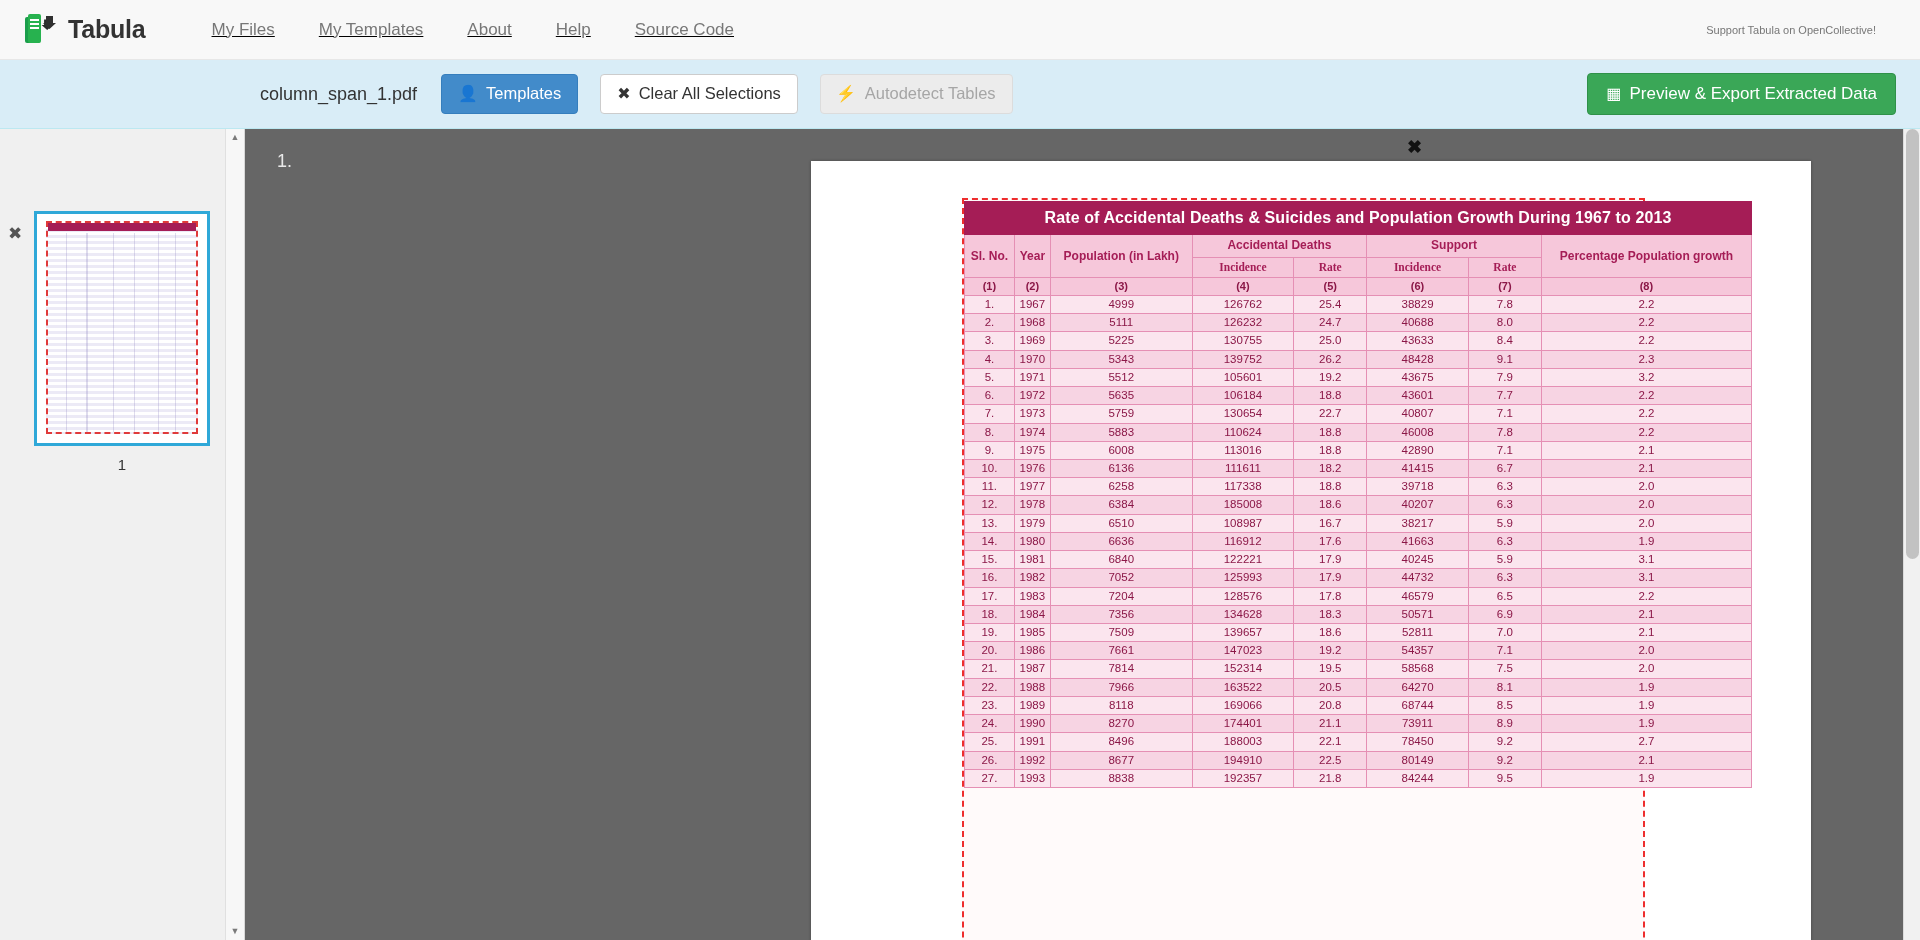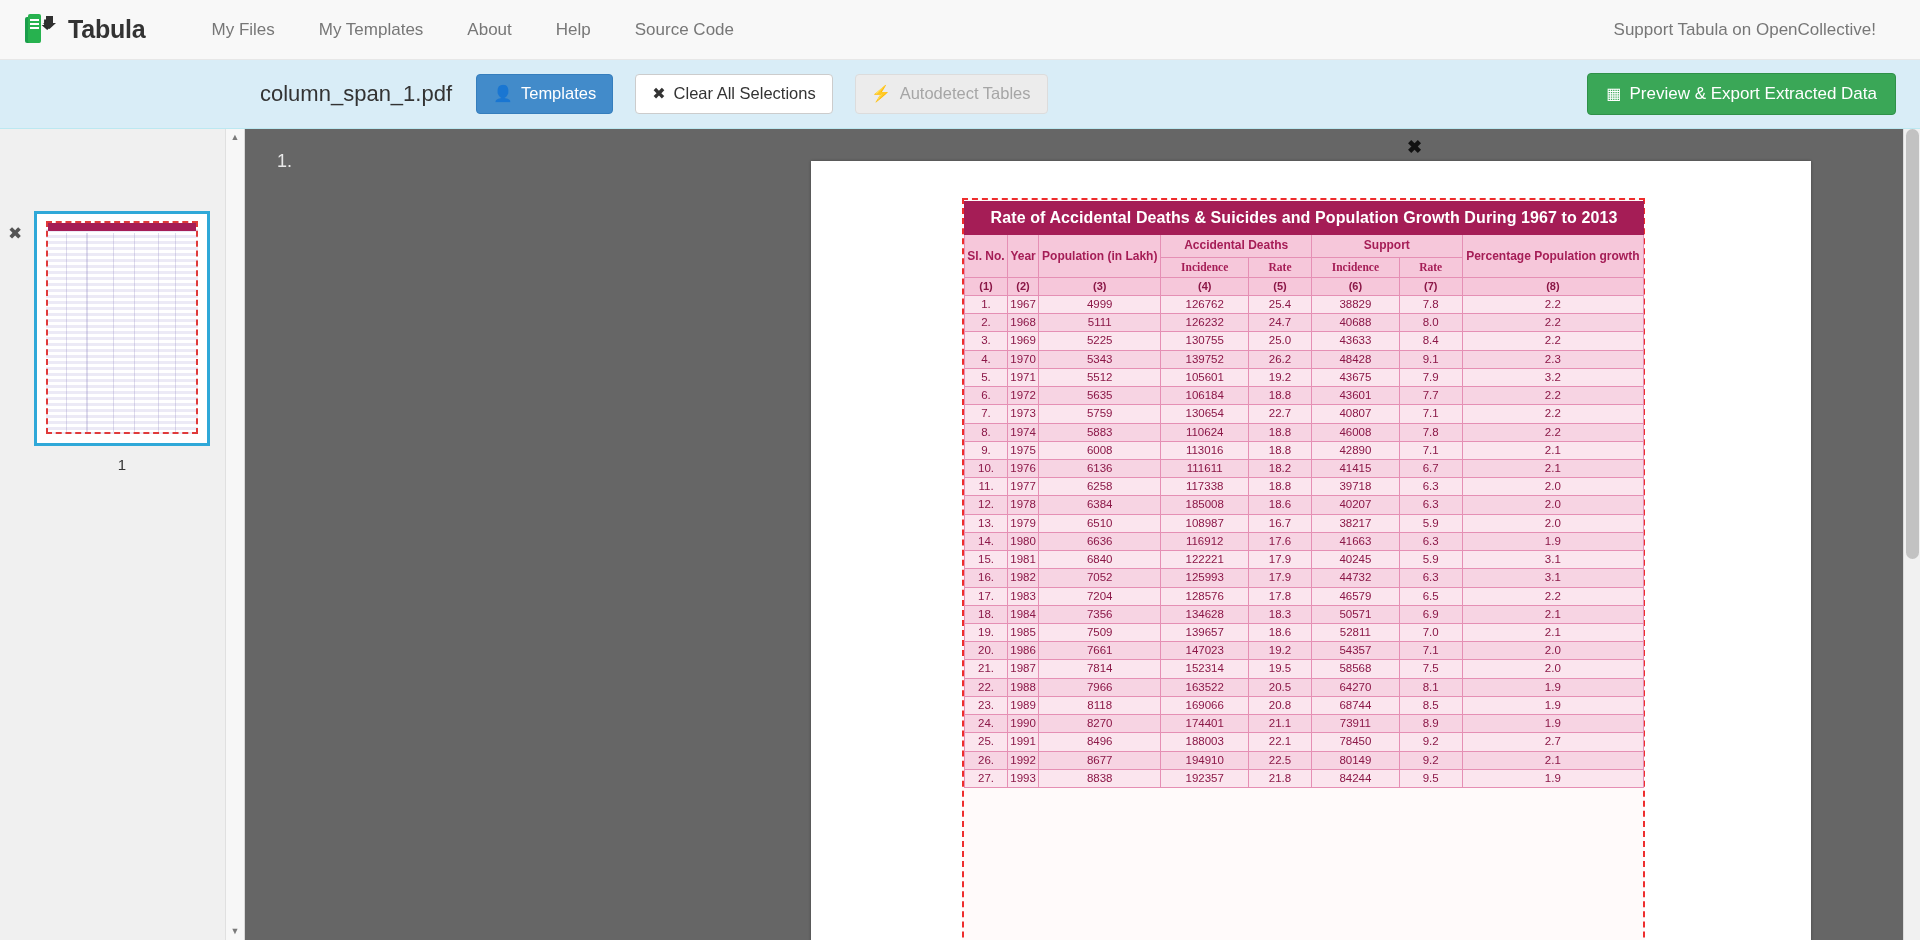--- a/index.html
+++ b/index.html
@@ -42,51 +42,52 @@
   .brand-name {
     font-size: 25px;
     font-weight: bold;
     color: #333;
     letter-spacing: -0.2px;
   }
   .nav-links {
     display: flex;
     align-items: center;
     gap: 0px;
+    text-decoration: underline;
   }
   .nav-link {
     font-size: 17px;
     color: #777;
     padding: 10px 22px;
     text-decoration: none;
     cursor: pointer;
     white-space: nowrap;
   }
   .nav-right {
     margin-left: auto;
-    font-size: 17px;
+    font-size: 11px;
     color: #777;
     padding-right: 20px;
     cursor: pointer;
     white-space: nowrap;
   }
 
   
   .toolbar {
     height: 69px;
     min-height: 69px;
     background: #d9edf7;
     border-bottom: 1px solid #bce8f1;
     display: flex;
     align-items: center;
     padding: 0 24px 0 260px;
     position: relative;
   }
   .filename {
-    font-size: 22px;
+    font-size: 18px;
     color: #333;
     margin-right: 24px;
     white-space: nowrap;
   }
   .btn {
     font-size: 16.5px;
     border-radius: 4px;
     padding: 9px 16px;
     cursor: pointer;
     border: 1px solid transparent;
@@ -262,21 +263,21 @@
     width: 683px;
     height: 860px;
     border: 2px dashed #ee2d2d;
     background: rgba(255,0,0,0.02);
   }
   
   .tbl {
     position: absolute;
     left: 153px;
     top: 40px;
-    width: 680px;
+    width: 788px;
     border-collapse: collapse;
     font-family: "Liberation Sans", sans-serif;
   }
   .tbl td, .tbl th {
     border: 1px solid #e58fb4;
     text-align: center;
     font-size: 11.5px;
     color: #8b1747;
     padding: 2px 2px;
     line-height: 1.15;

